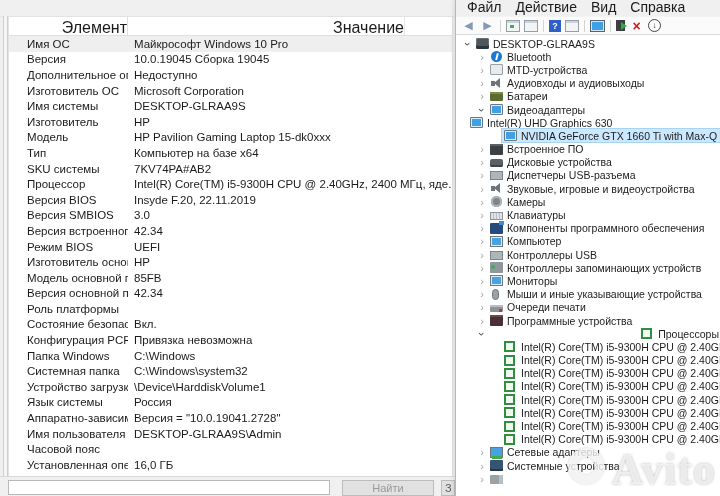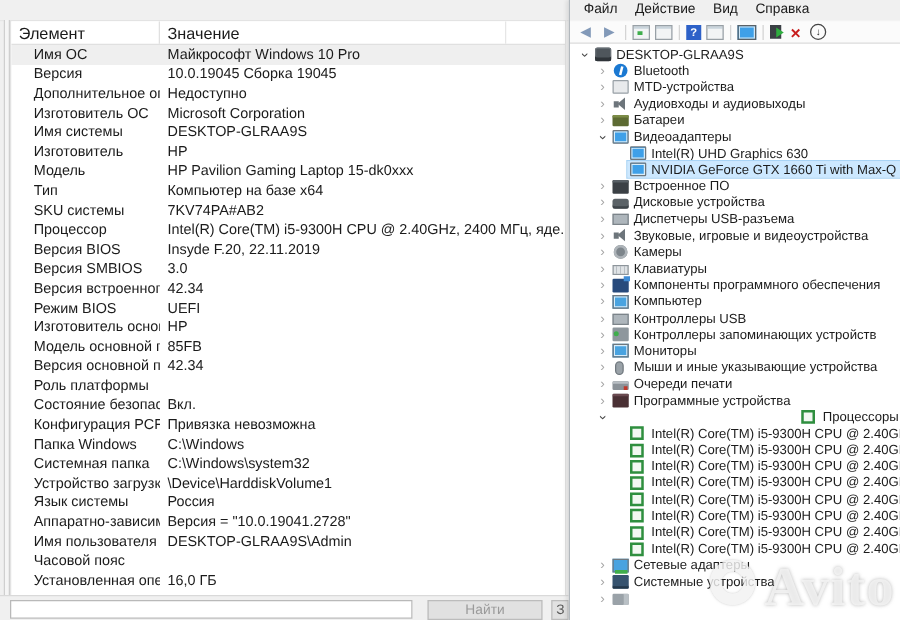--- a/index.html
+++ b/index.html
@@ -8,21 +8,21 @@
 
   
   .msinfo{position:absolute;left:0;top:0;width:455px;height:496px;background:#f0f0f0;}
   .msi-top{position:absolute;left:0;top:0;right:0;height:16px;background:#f0f0f0;
            border-bottom:1px solid #e6e6e6;}
   .msi-splitter{position:absolute;left:3px;top:16px;bottom:20px;width:3px;background:#f5f5f5;
                 border-left:1px solid #cfcfcf;border-right:1px solid #cfcfcf;cursor:ew-resize;}
   .msi-table{position:absolute;left:8px;right:2px;top:16px;bottom:19px;background:#fff;
              border:1px solid #e3e3e3;overflow:hidden;}
   .thead{display:flex;height:18px;border-bottom:1px solid #e0e0e0;background:#fff;}
-  .th{font-size:13px;color:#1b1b1b;padding:2px 0 0 6px;box-sizing:border-box;}
+  .th{font-size:16px;color:#1b1b1b;padding:2px 0 0 16px;box-sizing:border-box;text-align:right;}
   .th.c1{width:119px;border-right:1px solid #e0e0e0;}
   .th.c2{width:277px;border-right:1px solid #e6e6e6;}
   .trow{display:flex;height:15.6px;align-items:center;}
   .trow.sel{background:#efefef;}
   .td1{width:119px;padding-left:18px;box-sizing:border-box;font-size:11.5px;color:#1b1b1b;
        white-space:nowrap;overflow:hidden;}
   .td2{flex:1;padding-left:6px;box-sizing:border-box;font-size:11.5px;color:#1b1b1b;
        white-space:nowrap;overflow:hidden;}
   .msi-bottom{position:absolute;left:0;right:0;bottom:0;height:19px;background:#f0f0f0;
               border-top:1px solid #d9d9d9;}
@@ -30,22 +30,22 @@
              background:#fff;font-size:11px;box-sizing:border-box;padding:0 3px;outline:none;}
   .msi-btn{position:absolute;top:3px;height:16px;background:#e1e1e1;border:1px solid #bcbcbc;
            color:#9a9a9a;font-size:11px;font-family:"Liberation Sans",sans-serif;
            padding:0;overflow:hidden;white-space:nowrap;}
   .msi-btn.find{left:342px;width:92px;}
   .msi-btn.sliver{left:441px;width:14px;color:#5a5a5a;text-align:left;padding-left:3px;}
 
   
   .devmgr{position:absolute;left:455px;top:0;width:265px;height:496px;background:#fff;
           border-left:1px solid #b2b8bd;box-shadow:-2px 0 3px rgba(0,0,0,.08);}
-  .menubar{height:16px;background:#f0f0f0;display:flex;align-items:flex-start;
-           font-size:11px;color:#1b1b1b;padding-left:4px;}
+  .menubar{height:16px;background:#f0f0f0;display:flex;align-items:flex-end;
+           font-size:14px;color:#1b1b1b;padding-left:4px;}
   .mi{padding:1px 7px;cursor:default;}
   .tb{height:17px;background:#fbfbfb;border-bottom:1px solid #dcdcdc;border-top:1px solid #f3f3f3;
       display:flex;align-items:center;gap:4px;padding:0 5px;}
   .tbi{width:15px;height:14px;display:flex;align-items:center;justify-content:center;
        font-size:11px;flex:none;}
   .t-arrow{color:#8299b8;font-size:11px;}
   .t-sep{width:1px;height:12px;background:#d4d4d4;margin:0 1px;flex:none;}
   .t-win{width:12px;height:10px;border:1px solid #98a0a6;background:#f2f4f5;
          box-shadow:inset 0 2px 0 #c9d4dc;position:relative;}
   .t-win-green::after{content:"";position:absolute;left:3px;top:4px;width:4px;height:3px;background:#3fae4c;}
@@ -298,21 +298,21 @@
             <span class="nlabel">Батареи</span>
           </span>
         </div>
         <div class="trow2" style="padding-left: 20px;">
           <span class="chev exp">›</span>
           <span class="node">
             <span class="ic ic-display"></span>
             <span class="nlabel">Видеоадаптеры</span>
           </span>
         </div>
-        <div class="trow2" style="padding-left: 34px;">
+        <div class="trow2" style="">
           <span class="chev"></span>
           <span class="node">
             <span class="ic ic-display"></span>
             <span class="nlabel">Intel(R) UHD Graphics 630</span>
           </span>
         </div>
         <div class="trow2" style="padding-left: 34px;">
           <span class="chev"></span>
           <span class="node sel">
             <span class="ic ic-display"></span>

